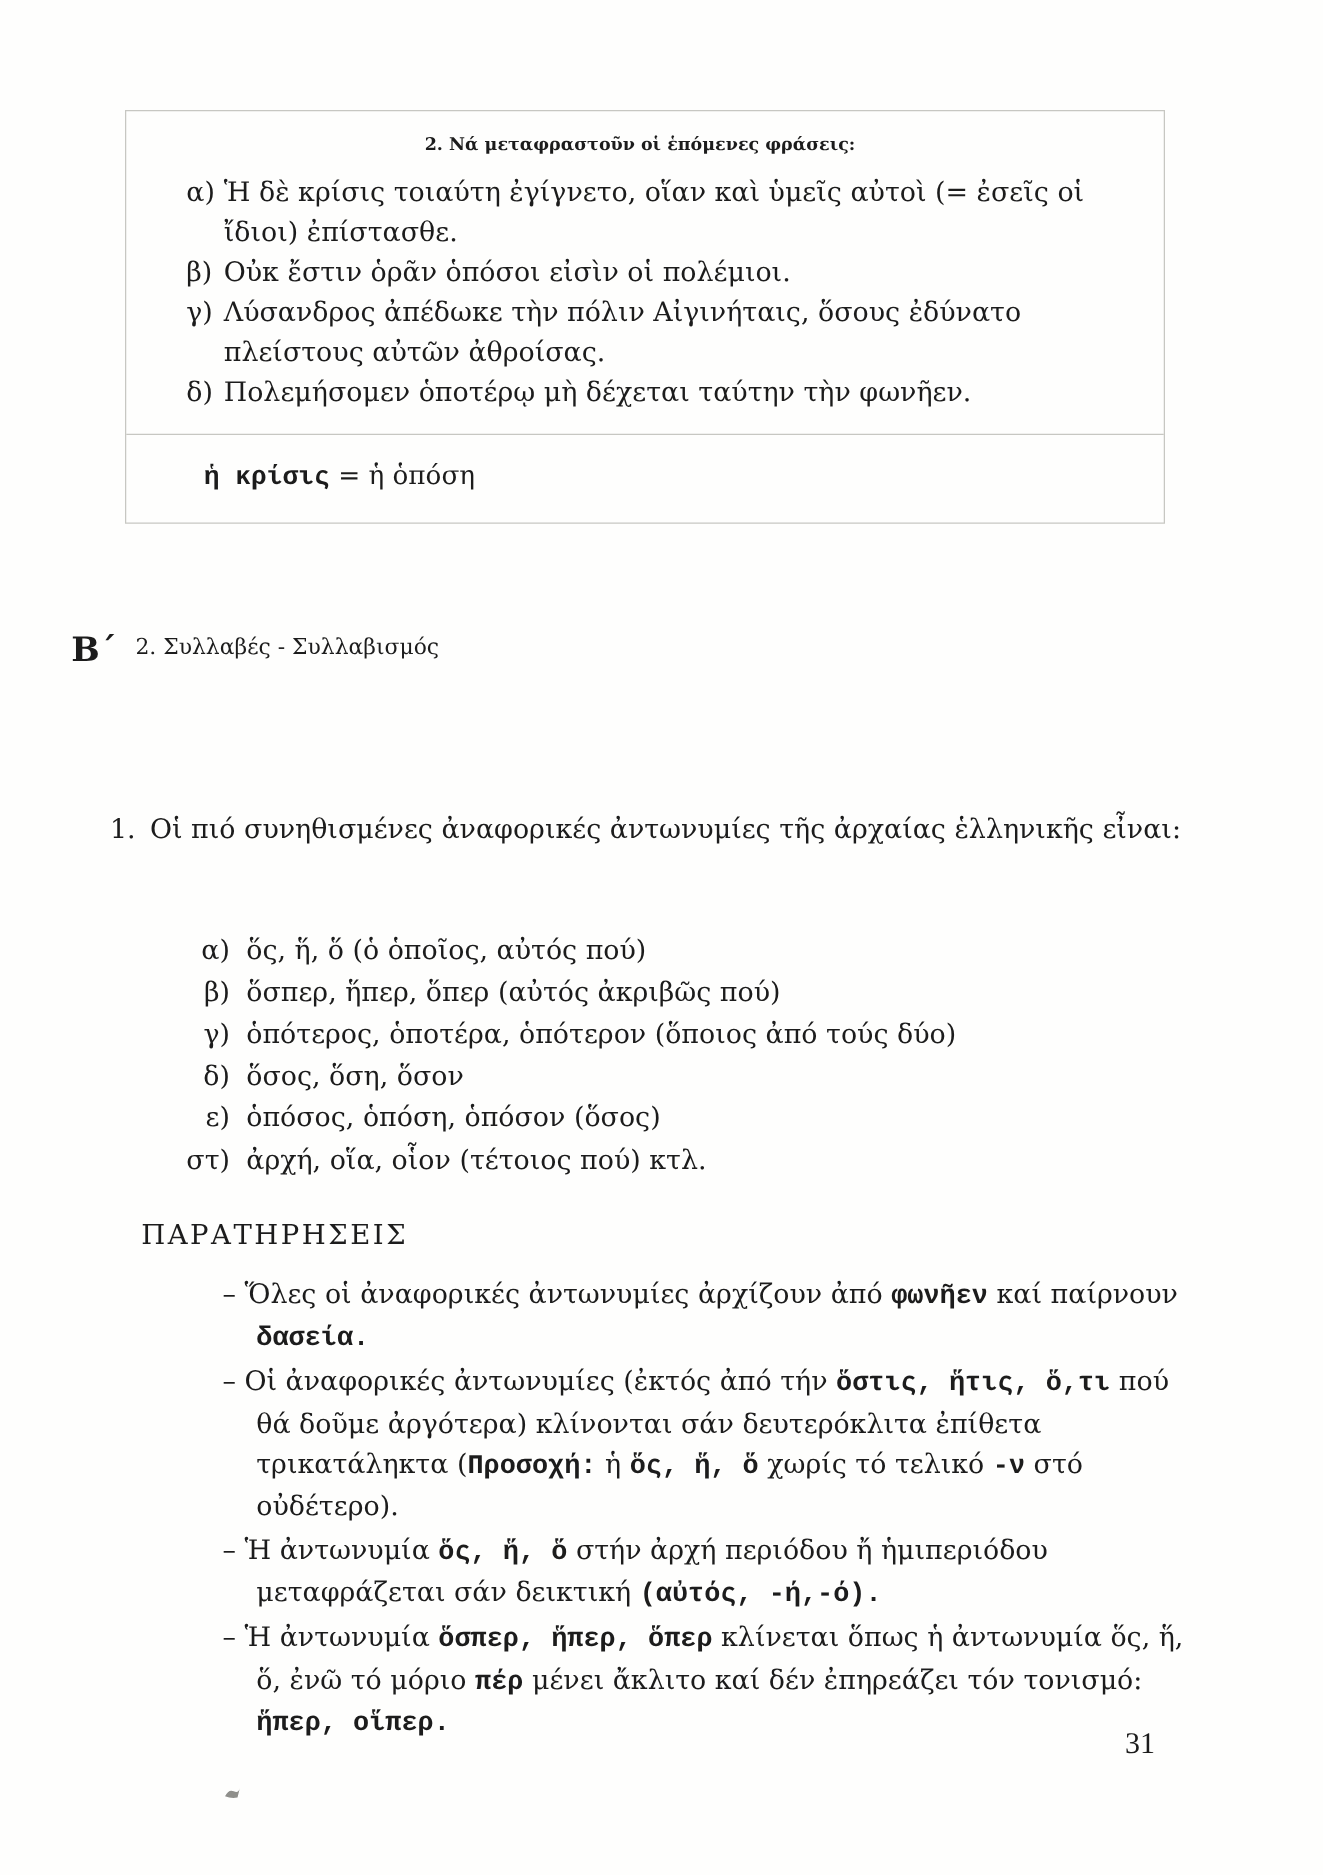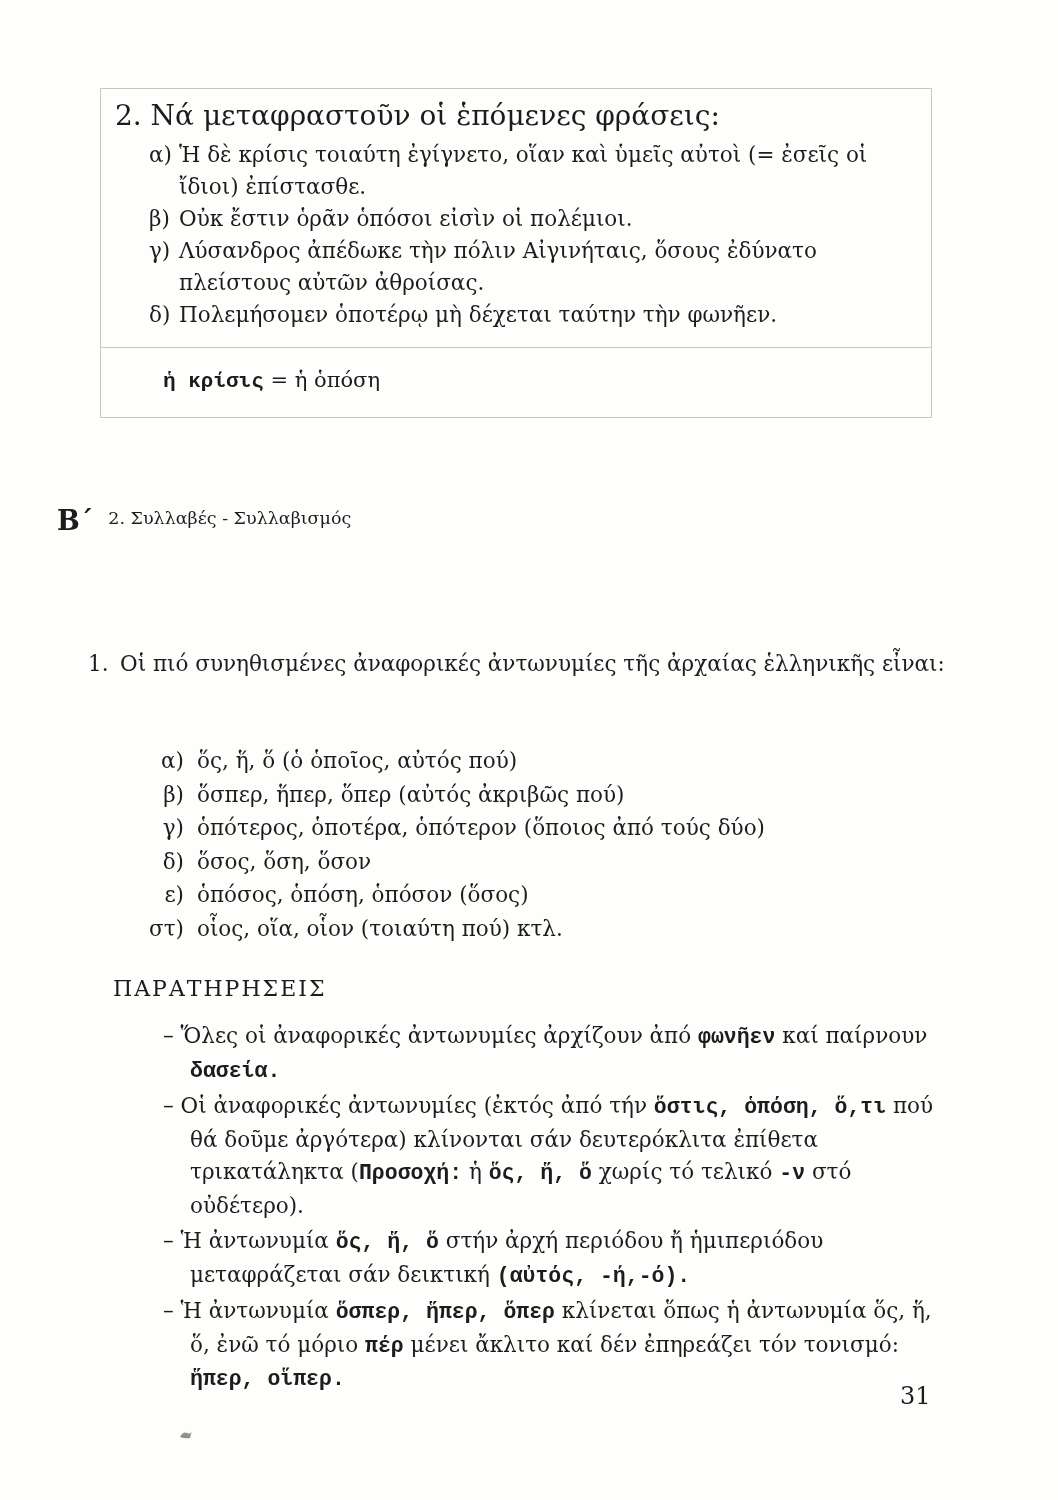--- a/index.html
+++ b/index.html
@@ -13,21 +13,21 @@
   }
 
   
   .exercise-box {
     position:absolute; left:100px; top:88px; width:832px;
     border:1px solid #c7c7c2;
     box-sizing:border-box;
     background:#fefefd;
   }
   .ex-inner { padding:12px 22px 0 14px; }
-  .ex-title { font-weight:normal; font-size:28px; line-height:30px; }
+  .ex-title { font-weight:bold; font-size:14px; line-height:30px;text-align:center; }
   .ex-items { margin:8px 0 0 34px; }
   .ex-item { display:flex; font-size:21.5px; line-height:32px; }
   .ex-item .ex-label { flex:0 0 30px; }
   .ex-item .ex-text { flex:1; }
   .ex-divider { border-top:1px solid #c7c7c2; margin-top:16px; }
   .ex-note { padding:20px 0 24px 62px; font-size:21px; }
 
   
   .section-head { position:absolute; left:57px; top:506px; display:flex; }
   .b-letter { font-weight:bold; font-size:27px; line-height:30px; margin-right:17px; }
@@ -40,26 +40,26 @@
   .intro .txt { flex:1; }
 
   
   .pronoun-list { position:absolute; left:120px; top:744px; }
   .p-row { display:flex; font-size:21.5px; line-height:33.5px; }
   .p-row .p-label { flex:0 0 64px; text-align:right; margin-right:13px; }
   .p-row .p-text { flex:1; }
 
   
   .obs-heading { position:absolute; left:113px; top:976px; font-size:22px; letter-spacing:2px; }
-  .obs-list { position:absolute; left:163px; top:1020px; width:776px; }
+  .obs-list { position:absolute; left:178px; top:1020px; width:776px; }
   .obs-item { font-size:21.5px; line-height:32.5px; padding-left:27px; text-indent:-27px; margin-bottom:3px; }
   .obs-item b, .ex-note b { font-weight:bold;font-family:Liberation Mono, monospace; }
 
   
-  .page-number { position:absolute; left:900px; top:1382px; font-size:24px; }
+  .page-number { position:absolute; left:900px; top:1382px; font-size:24px;font-family:Liberation Serif, serif; }
   .stray-mark { position:absolute; left:179px; top:1424px; opacity:.75; }
 </style>
 </head>
 <body>
 
 <div class="page">
 
   <div class="exercise-box">
     <div class="ex-inner">
       <div class="ex-title">2. Νά μεταφραστοῦν οἱ ἑπόμενες φράσεις:</div>
@@ -114,28 +114,28 @@
     <div class="p-row">
       <span class="p-label">δ)</span>
       <span class="p-text">ὅσος, ὅση, ὅσον</span>
     </div>
     <div class="p-row">
       <span class="p-label">ε)</span>
       <span class="p-text">ὁπόσος, ὁπόση, ὁπόσον (ὅσος)</span>
     </div>
     <div class="p-row">
       <span class="p-label">στ)</span>
-      <span class="p-text">οἷος, οἵα, οἷον (τοιαύτη πού) κτλ.</span>
+      <span class="p-text">ἀρχή, οἵα, οἷον (τέτοιος πού) κτλ.</span>
     </div>
   </div>
 
   <div class="obs-heading">ΠΑΡΑΤΗΡΗΣΕΙΣ</div>
   <div class="obs-list">
     <div class="obs-item"><span>– Ὅλες οἱ ἀναφορικές ἀντωνυμίες ἀρχίζουν ἀπό </span><b>φωνῆεν</b><span> καί παίρνουν </span><b>δασεία.</b></div>
-    <div class="obs-item"><span>– Οἱ ἀναφορικές ἀντωνυμίες (ἐκτός ἀπό τήν </span><b>ὅστις, ὁπόση, ὅ,τι</b><span> πού θά δοῦμε ἀργότερα) κλίνονται σάν δευτερόκλιτα ἐπίθετα τρικατάληκτα (</span><b>Προσοχή:</b><span> ἡ </span><b>ὅς, ἥ, ὅ</b><span> χωρίς τό τελικό </span><b>-ν</b><span> στό οὐδέτερο).</span></div>
+    <div class="obs-item"><span>– Οἱ ἀναφορικές ἀντωνυμίες (ἐκτός ἀπό τήν </span><b>ὅστις, ἥτις, ὅ,τι</b><span> πού θά δοῦμε ἀργότερα) κλίνονται σάν δευτερόκλιτα ἐπίθετα τρικατάληκτα (</span><b>Προσοχή:</b><span> ἡ </span><b>ὅς, ἥ, ὅ</b><span> χωρίς τό τελικό </span><b>-ν</b><span> στό οὐδέτερο).</span></div>
     <div class="obs-item"><span>– Ἡ ἀντωνυμία </span><b>ὅς, ἥ, ὅ</b><span> στήν ἀρχή περιόδου ἤ ἡμιπεριόδου μεταφράζεται σάν δεικτική </span><b>(αὐτός, -ή,-ό).</b></div>
     <div class="obs-item"><span>– Ἡ ἀντωνυμία </span><b>ὅσπερ, ἥπερ, ὅπερ</b><span> κλίνεται ὅπως ἡ ἀντωνυμία ὅς, ἥ, ὅ, ἐνῶ τό μόριο </span><b>πέρ</b><span> μένει ἄκλιτο καί δέν ἐπηρεάζει τόν τονισμό: </span><b>ἥπερ, οἵπερ.</b></div>
   </div>
 
   <div class="page-number">31</div>
   <span class="stray-mark">
     <svg width="14" height="10" viewBox="0 0 14 10" aria-hidden="true">
       <path d="M1 8 Q4 2 8 4 Q12 6 13 1 L11 9 Q6 10 1 8 Z" fill="#6a6a66"></path>
     </svg>
   </span>

